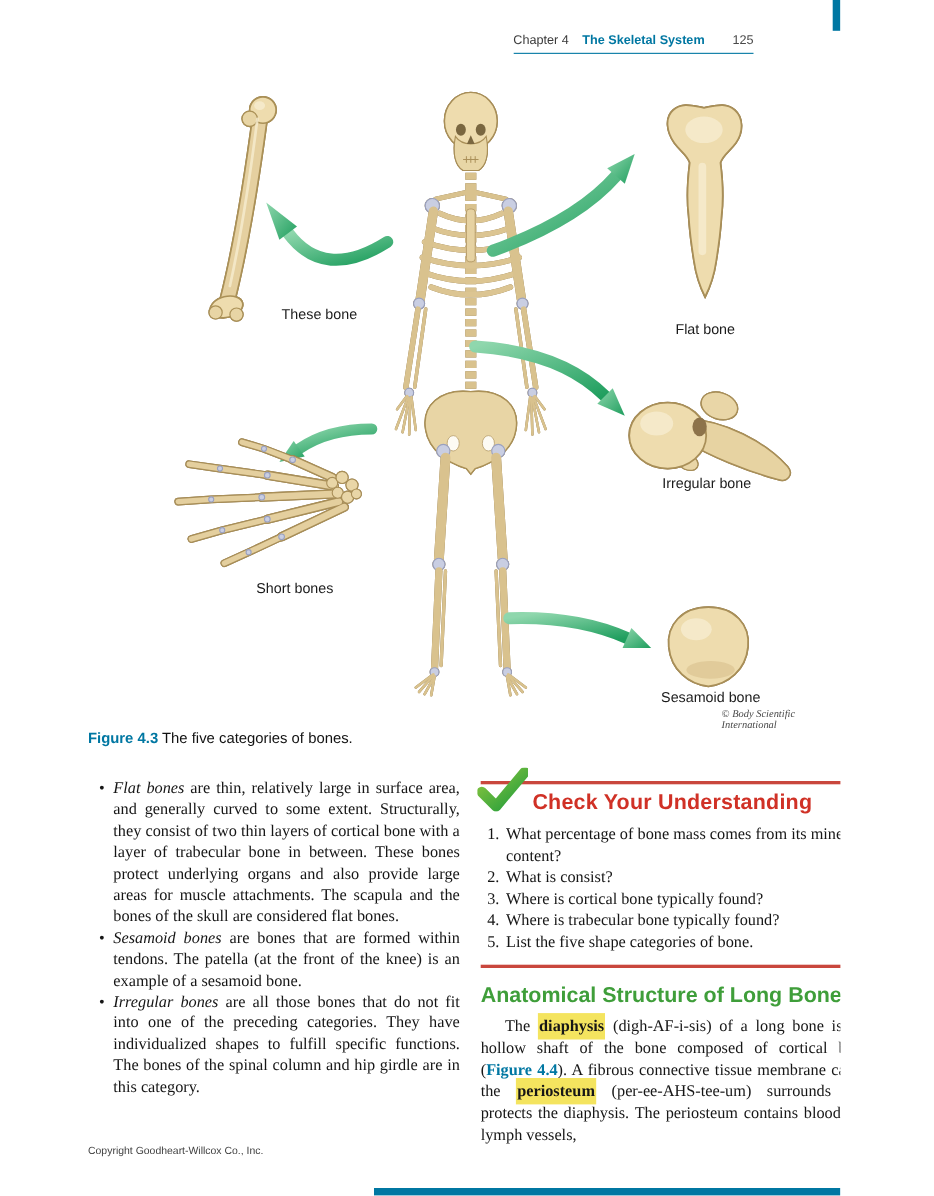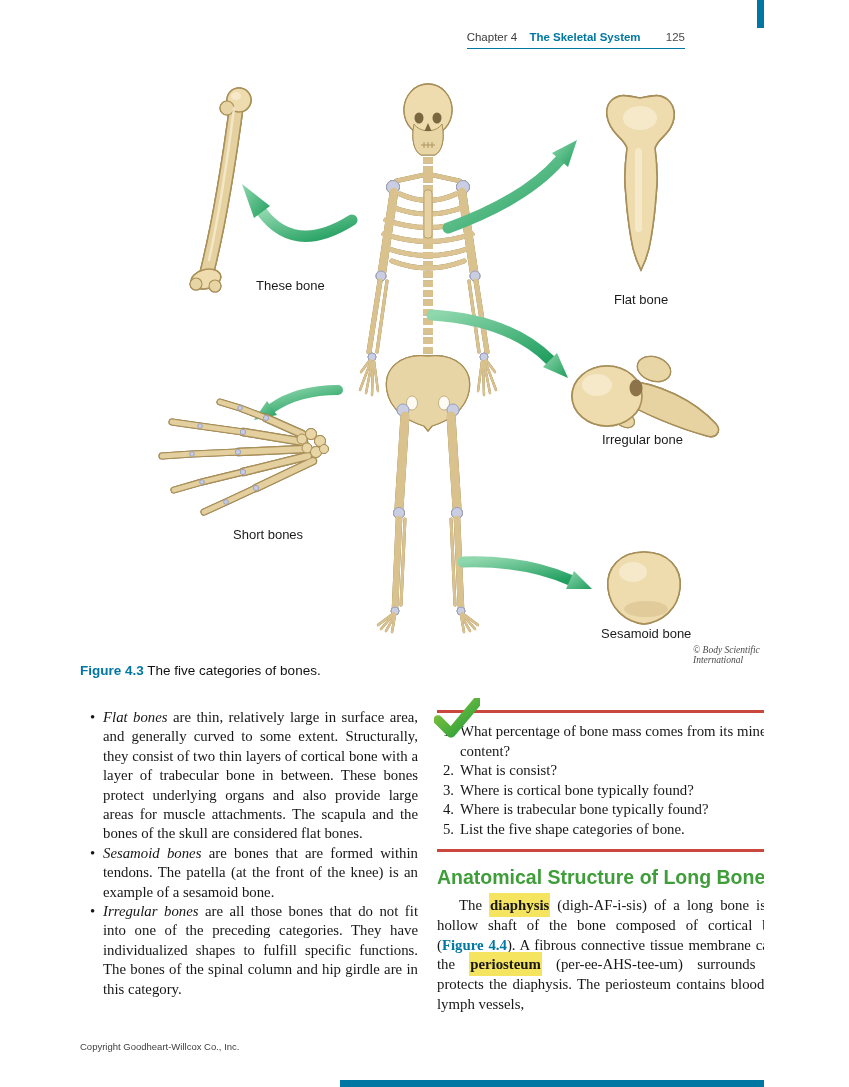--- a/index.html
+++ b/index.html
@@ -10,21 +10,21 @@
   .page-header{position:absolute;top:31px;right:79px;font:11.5px "Liberation Sans",sans-serif;
                color:#3a3a3a;border-bottom:1.5px solid var(--teal,#0077a2);padding-bottom:5px;}
   .h-title{color:var(--teal,#0077a2);font-weight:700;margin-left:9px;}
   .h-page{margin-left:22px;color:#4a4a4a;}
   .corner-strip{position:absolute;top:0;right:0;width:7px;height:28px;background:var(--teal,#0077a2);}
   .bottom-bar{position:absolute;bottom:0;right:0;width:424px;height:7px;background:var(--teal,#0077a2);}
 
   
   .figure-svg{position:absolute;left:80px;top:60px;}
   .fig-label{position:absolute;font:13px "Liberation Sans",sans-serif;color:#1b1b1b;white-space:nowrap;}
-  .credit{position:absolute;left:693px;top:645px;font:italic 9.5px "Liberation Serif",serif;color:#4a4a4a;}
+  .credit{position:absolute;left:656px;top:645px;font:italic 9.5px "Liberation Serif",serif;color:#4a4a4a;}
   .caption{position:absolute;left:80px;top:663px;font:13.5px "Liberation Sans",sans-serif;color:#111;}
   .cap-label{color:var(--teal,#0077a2);font-weight:700;}
 
   .skelgroup,.bonegroup{filter:drop-shadow(0 0 0.7px rgba(128,102,54,0.9));}
   .joint{fill:#c9cee2;stroke:#9aa1c0;stroke-width:1;}
   .bonefill{fill:#eedcae;stroke:#a98f58;stroke-width:1.6;}
   .hl-bone{fill:#f7edd2;opacity:.75;}
 
   
   .col-left{position:absolute;left:80px;top:708px;width:338px;}
@@ -277,20 +277,21 @@
     <div class="cyu">
       <svg class="check-icon" viewBox="0 0 46 40">
         <defs>
           <linearGradient id="cg" x1="0" y1="0" x2="1" y2="1">
             <stop offset="0" stop-color="#8cc63f"></stop>
             <stop offset="1" stop-color="#1e9b3b"></stop>
           </linearGradient>
         </defs>
         <path d="M4 22 L17 35 L43 4" fill="none" stroke="url(#cg)" stroke-width="9.5" stroke-linecap="round" stroke-linejoin="round"></path>
       </svg>
+      <div class="cyu-title">Check Your Understanding</div>
       <div class="qlist">
         <div class="qrow">
             <span class="qnum">1.</span>
             <span class="qtext">What percentage of bone mass comes from its mineral content?</span>
           </div>
         <div class="qrow">
             <span class="qnum">2.</span>
             <span class="qtext">What is consist?</span>
           </div>
         <div class="qrow">

